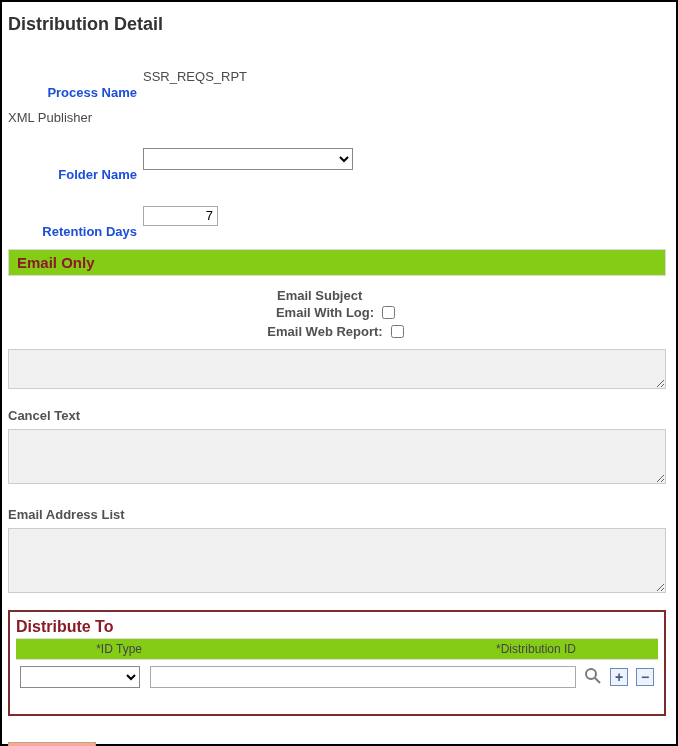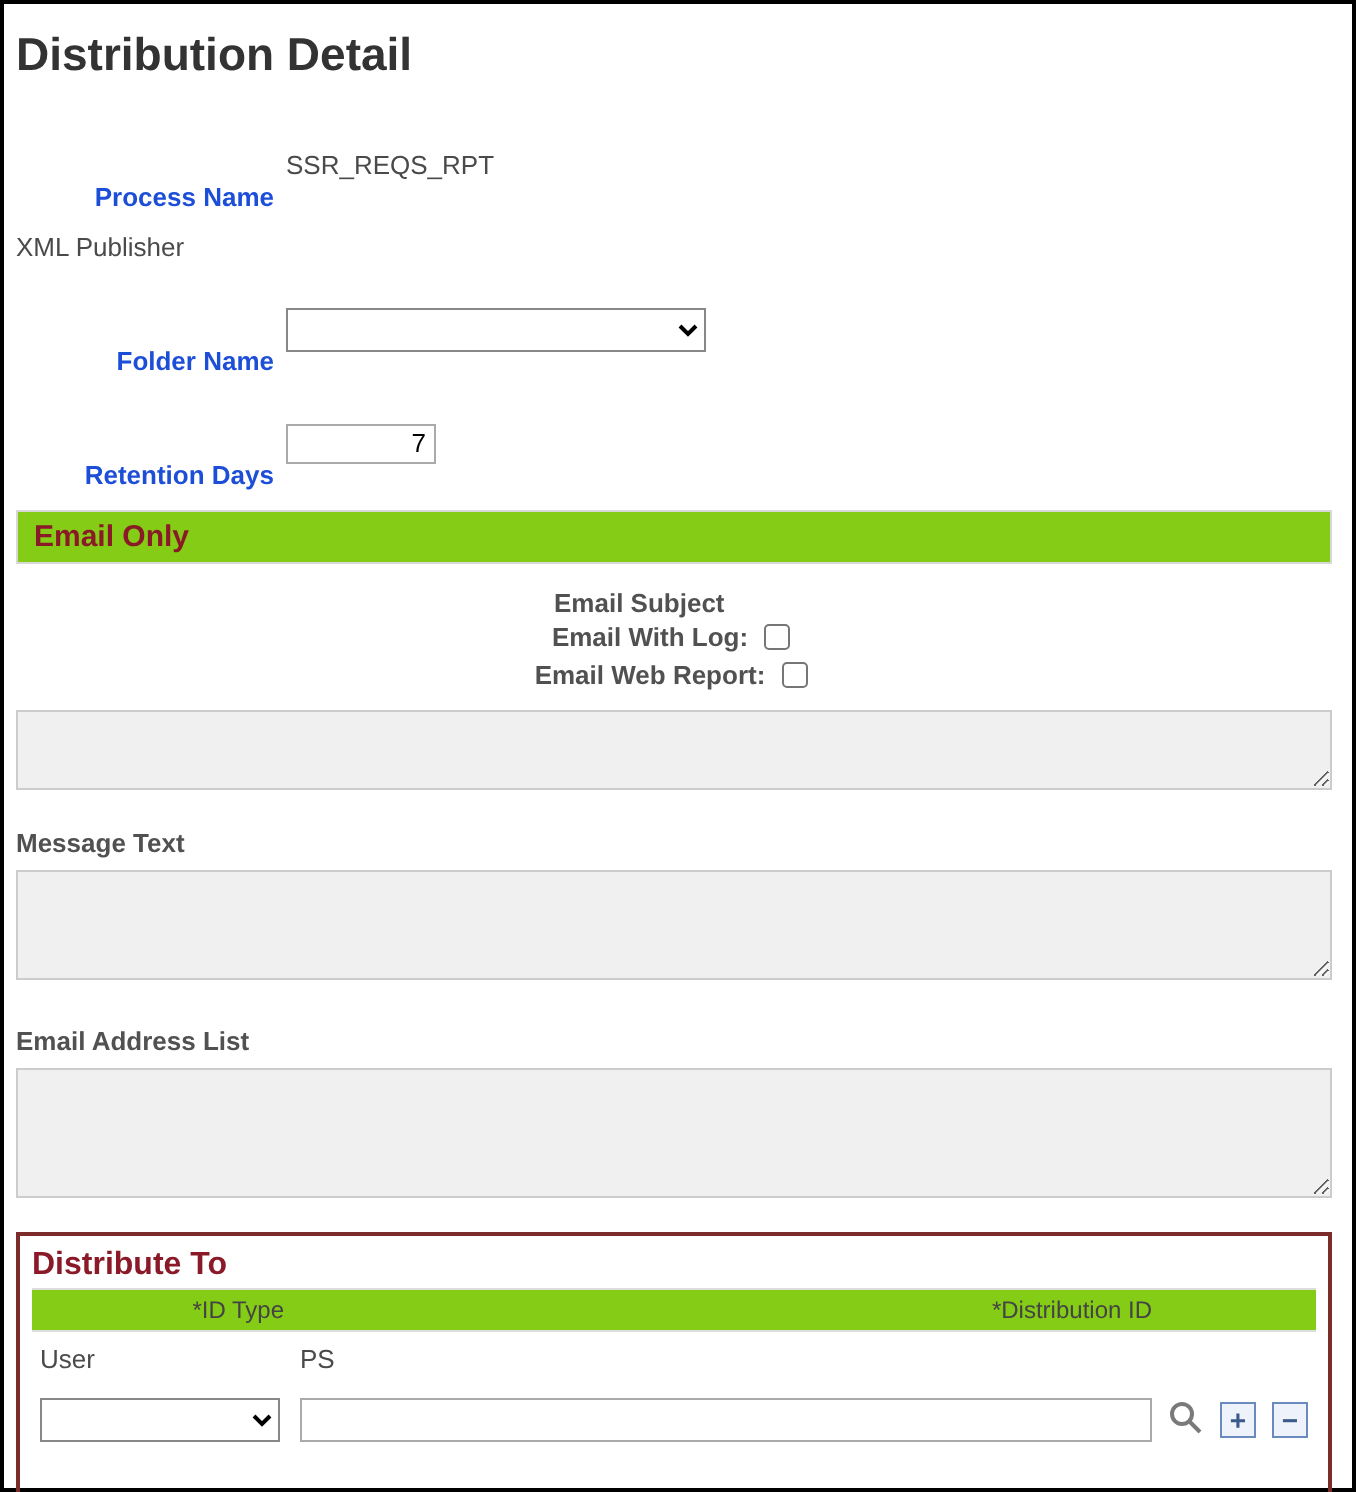--- a/index.html
+++ b/index.html
@@ -11,21 +11,21 @@
     background: #fff;
   }
   .window {
     width: 678px;
     height: 746px;
     border: 2px solid #000;
     padding: 8px 10px 10px 6px;
     position: relative;
   }
   .page-title {
-    font-size: 23px;
+    font-size: 18px;
     font-weight: bold;
     color: #333;
     margin: 4px 0 18px 0;
   }
   .form-row {
     display: flex;
     align-items: center;
     margin-bottom: 10px;
   }
   .form-label {
@@ -209,47 +209,40 @@
     <div class="check-group">
       <span class="inline-label">Email Web Report:</span>
       <input type="checkbox" style="">
     </div>
     <div style="width:20px;"></div>
   </div>
 
   <div style="height:8px;"></div>
   <textarea class="ta-subject" style=""></textarea>
 
-  <div class="field-block-label">Message Text</div>
+  <div class="field-block-label">Cancel Text</div>
   <textarea class="ta-message" style=""></textarea>
 
   <div class="field-block-label">Email Address List</div>
   <textarea class="ta-address" style=""></textarea>
 
   <div class="distribute-box">
     <div class="distribute-title">Distribute To</div>
     <table class="dist">
       <thead>
         <tr>
           <th style="width:130px;"><span class="req-ast">*ID Type</span></th>
           <th><span class="req-ast">*Distribution ID</span></th>
           <th class="icon-cell"></th>
           <th class="icon-cell"></th>
           <th class="icon-cell"></th>
         </tr>
       </thead>
       <tbody>
         <tr>
-          <td>User</td>
-          <td>PS</td>
-          <td></td>
-            <td></td>
-            <td></td>
-        </tr>
-        <tr>
           <td>
             <select class="small-select">
               <option></option>
             </select>
           </td>
           <td>
             <input type="text" class="dist-id-input" value="" style="">
           </td>
           <td class="icon-cell">
             <svg class="lookup-svg" width="18" height="18" viewBox="0 0 18 18">

